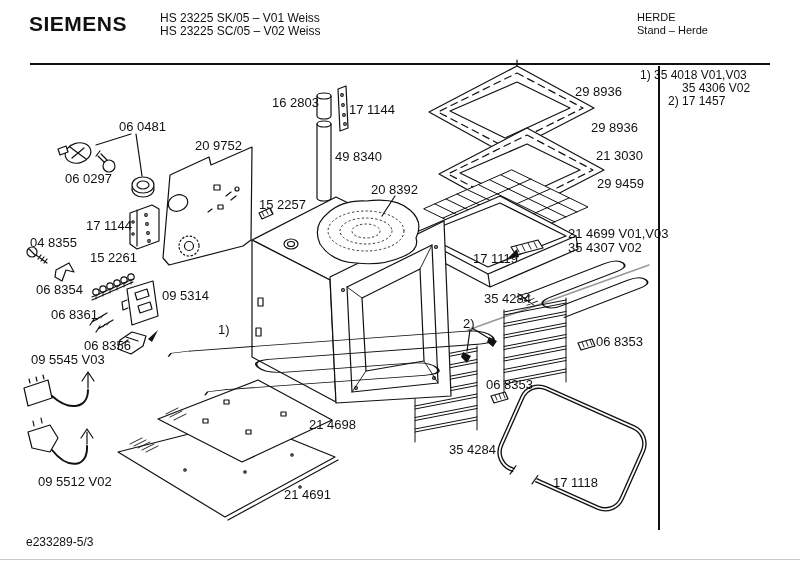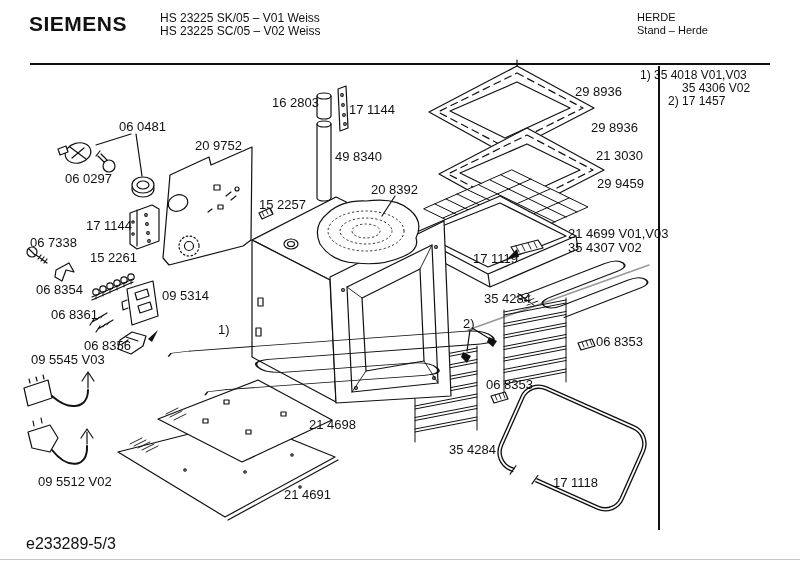--- a/index.html
+++ b/index.html
@@ -6,21 +6,21 @@
   .page{position:relative;width:800px;height:566px;background:#fff;overflow:hidden;
         font-family:"Liberation Sans", sans-serif;color:#111;}
   .abs{position:absolute;white-space:nowrap;}
   .brand{left:29px;top:12px;font-size:21px;font-weight:800;letter-spacing:.5px;}
   .model{left:160px;font-size:12px;}
   .cat{left:637px;font-size:11px;}
   .rule-top{left:30px;top:63px;width:740px;height:2px;background:#111;}
   .rule-bottom{left:0;top:559px;width:800px;height:1px;background:#c8c8c8;}
   .divider{left:658px;top:66px;width:2px;height:464px;background:#111;}
   .legend-line{font-size:12px;}
-  .footer{left:26px;top:535px;font-size:16px;}
+  .footer{left:26px;top:535px;font-size:12px;}
   .plabel{position:absolute;font-size:13px;white-space:nowrap;}
   svg{position:absolute;left:0;top:0;}
   svg *{vector-effect:none;}
 </style>
 </head>
 <body>
 
 <div class="page">
 
   <div class="abs brand">SIEMENS</div>
@@ -274,21 +274,21 @@
 
   <span class="plabel" style="left:272px;top:95px">16 2803</span>
   <span class="plabel" style="left:349px;top:102px">17 1144</span>
   <span class="plabel" style="left:335px;top:149px">49 8340</span>
   <span class="plabel" style="left:119px;top:119px">06 0481</span>
   <span class="plabel" style="left:195px;top:138px">20 9752</span>
   <span class="plabel" style="left:65px;top:171px">06 0297</span>
   <span class="plabel" style="left:371px;top:182px">20 8392</span>
   <span class="plabel" style="left:259px;top:197px">15 2257</span>
   <span class="plabel" style="left:86px;top:218px">17 1144</span>
-  <span class="plabel" style="left:30px;top:235px">06 7338</span>
+  <span class="plabel" style="left:30px;top:235px">04 8355</span>
   <span class="plabel" style="left:90px;top:250px">15 2261</span>
   <span class="plabel" style="left:36px;top:282px">06 8354</span>
   <span class="plabel" style="left:162px;top:288px">09 5314</span>
   <span class="plabel" style="left:51px;top:307px">06 8361</span>
   <span class="plabel" style="left:84px;top:338px">06 8356</span>
   <span class="plabel" style="left:31px;top:352px">09 5545 V03</span>
   <span class="plabel" style="left:38px;top:474px">09 5512 V02</span>
   <span class="plabel" style="left:575px;top:84px">29 8936</span>
   <span class="plabel" style="left:591px;top:120px">29 8936</span>
   <span class="plabel" style="left:596px;top:148px">21 3030</span>

